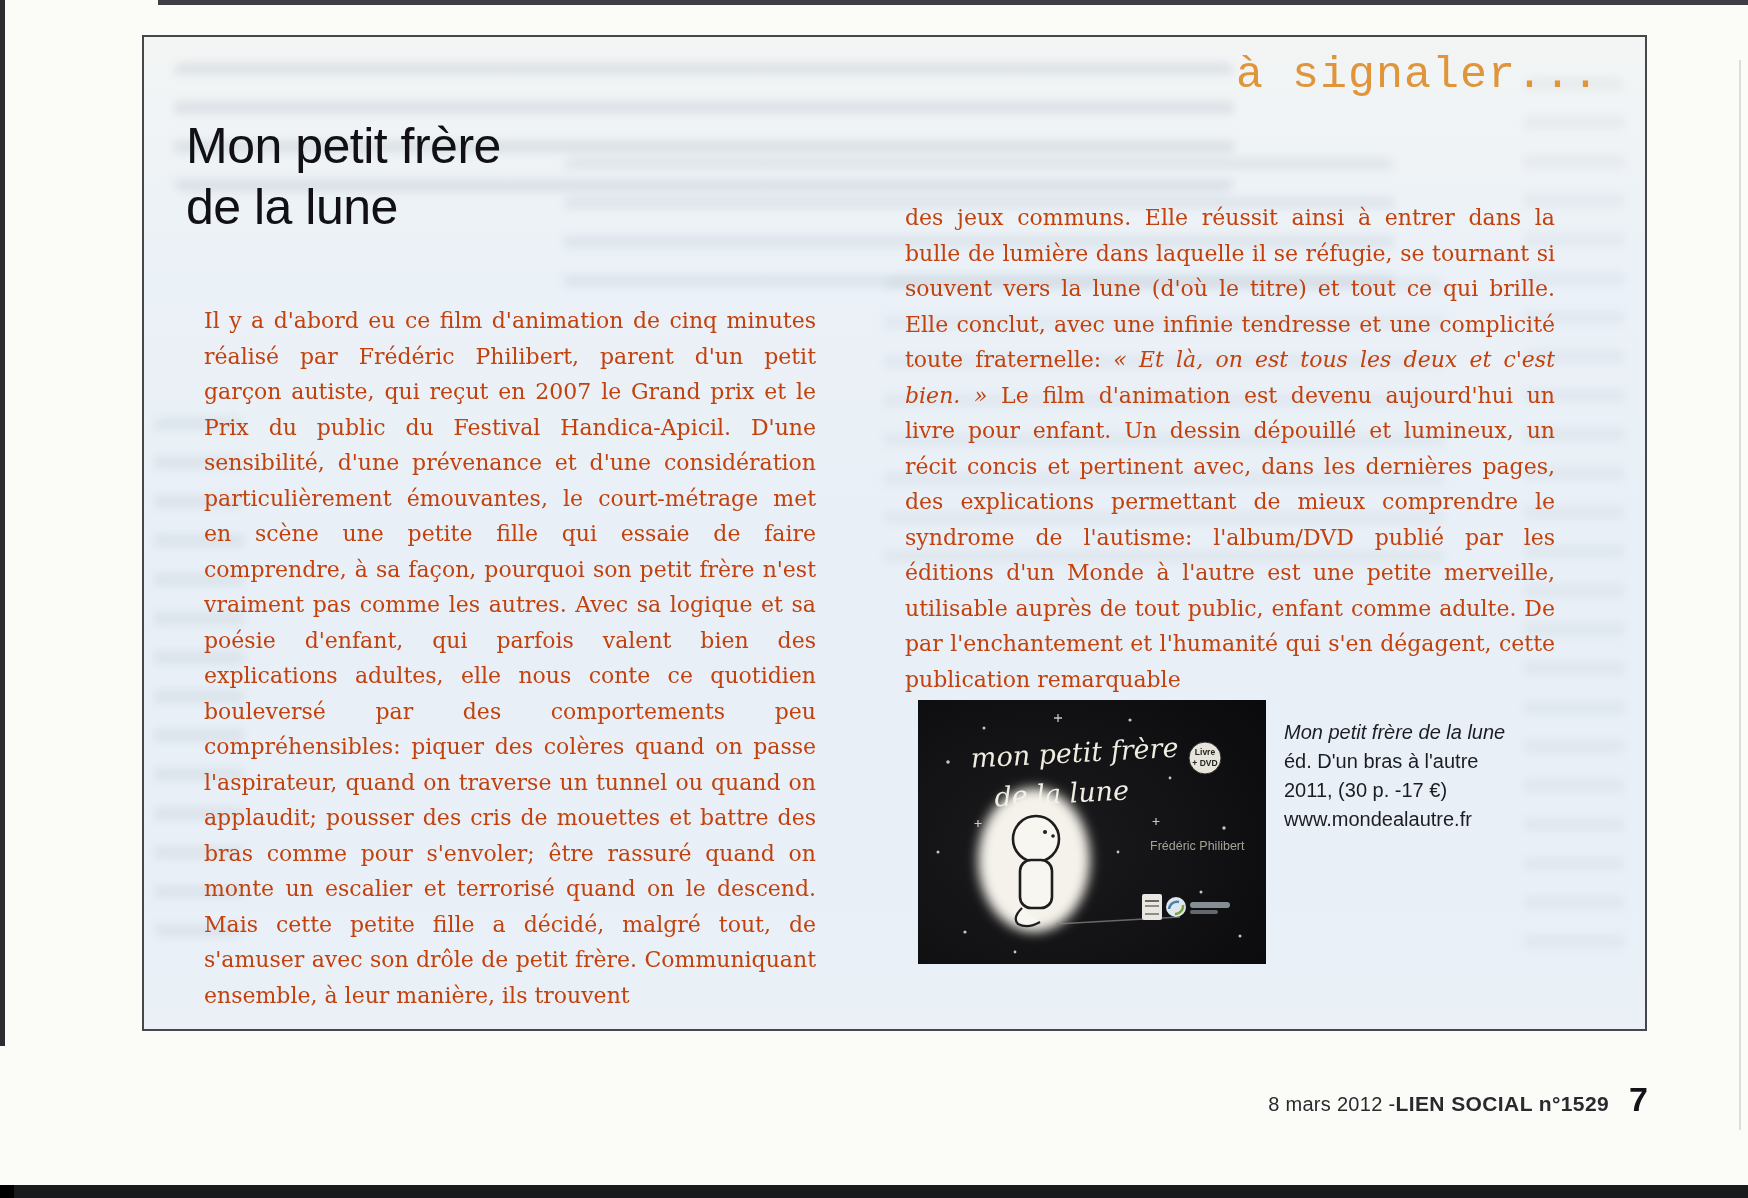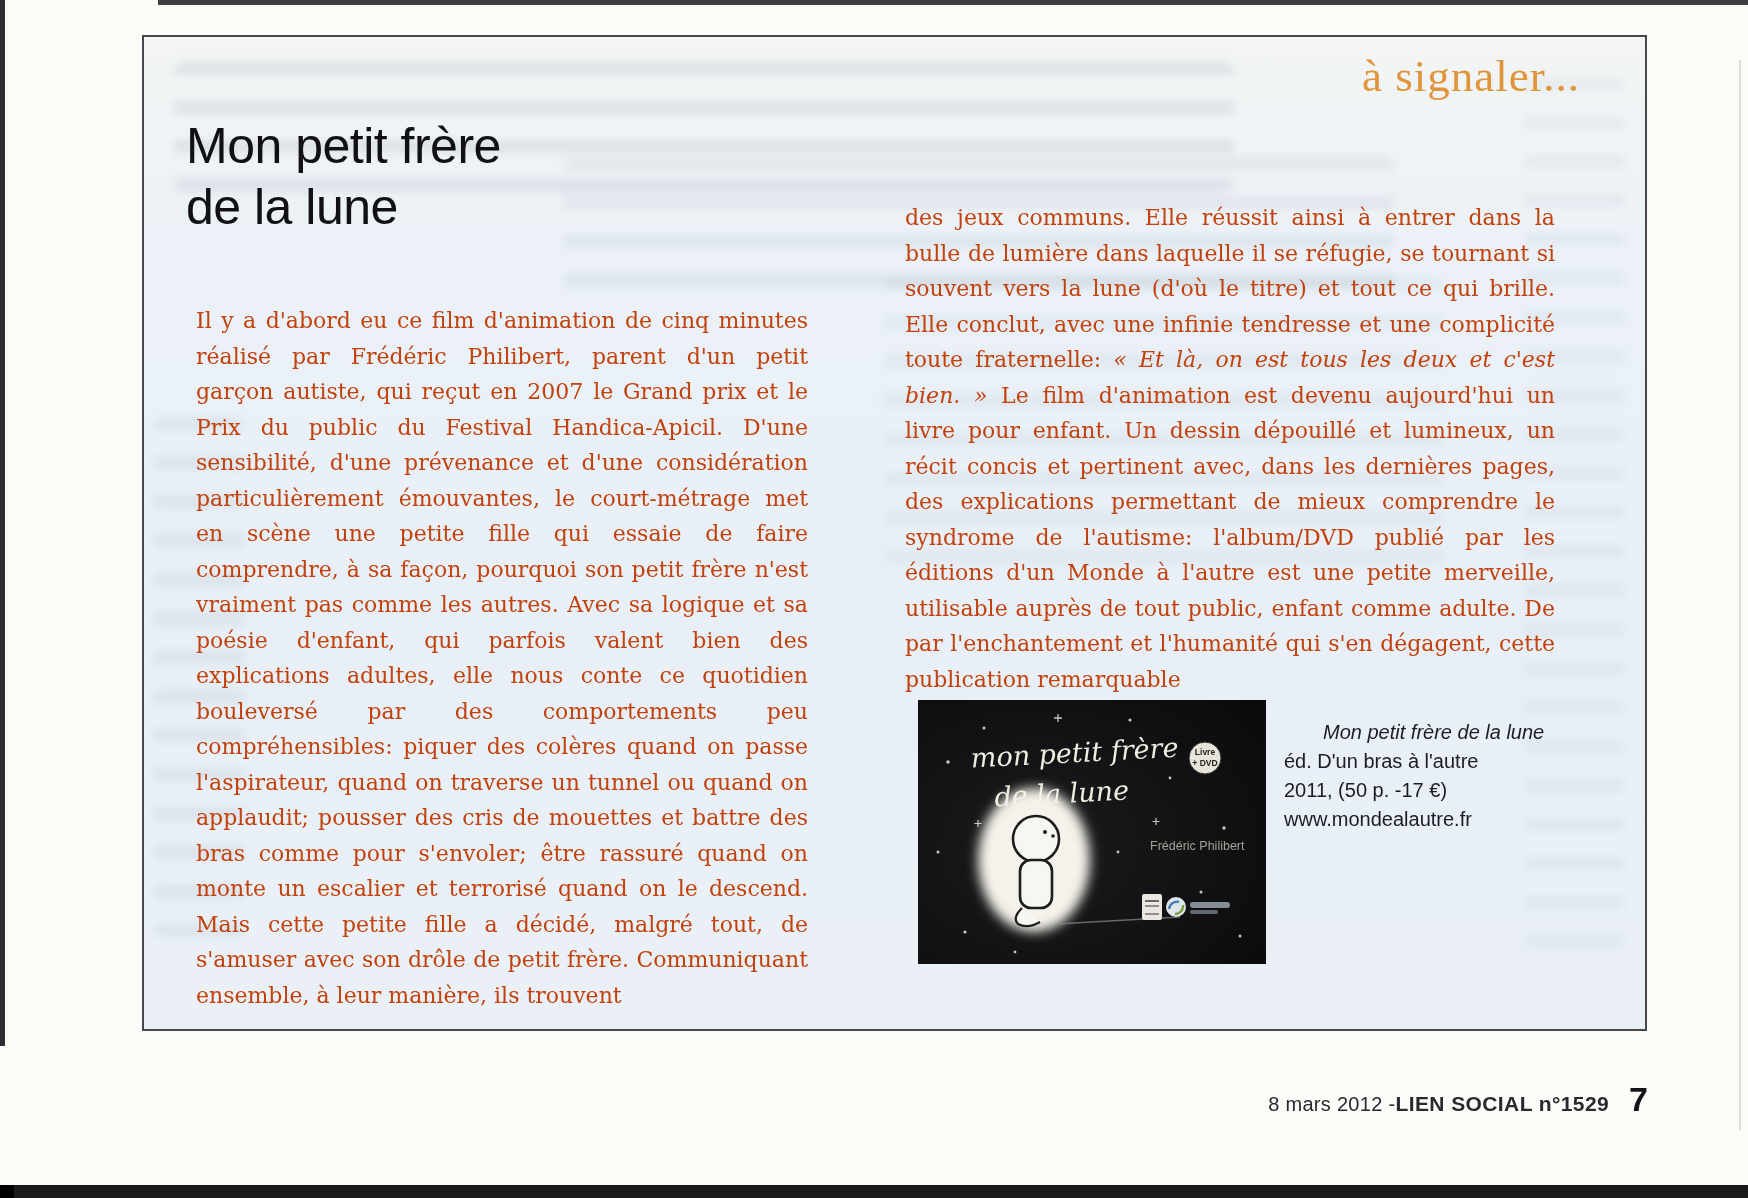--- a/index.html
+++ b/index.html
@@ -10,42 +10,42 @@
   .top-rule{position:absolute;left:158px;top:0;right:0;height:5px;background:#23232a;opacity:.88;}
   .left-rule{position:absolute;left:0;top:0;width:5px;height:1046px;background:#2c2c31;}
   .bottom-rule{position:absolute;left:14px;bottom:0;right:0;height:13px;background:#191a1c;}
   .bottom-rule-sq{position:absolute;left:0;bottom:0;width:14px;height:13px;background:#000;}
   .right-edge{position:absolute;left:1739px;top:60px;width:2px;height:1070px;background:#dddcd6;}
 
   
   .box{position:absolute;left:142px;top:35px;width:1501px;height:992px;border:2px solid #46464b;
        background:linear-gradient(180deg,#f3f5f4 0%,#ebf1f7 22%,#e8eff6 60%,#eaf0f6 100%);}
 
-  .signal{position:absolute;top:50px;right:168px;font-size:45px;letter-spacing:1px;color:#e0953a;
-          font-family:Liberation Serif, serif;}
+  .signal{position:absolute;top:50px;right:148px;font-size:45px;letter-spacing:1px;color:#e0953a;
+          font-family:Liberation Mono, monospace;}
 
   .title{position:absolute;left:186px;top:116px;color:#101016;font-size:50px;line-height:61px;
          letter-spacing:-.5px;font-family:"Liberation Sans",sans-serif;}
   .title span{display:block;}
 
   .body-text{font-family:"DejaVu Serif",serif;color:#c2410c;text-align:justify;}
-  .col1{position:absolute;left:196px;top:303px;width:612px;height:712px;overflow:hidden;
+  .col1{position:absolute;left:204px;top:303px;width:612px;height:712px;overflow:hidden;
         font-size:22px;line-height:35.5px;}
   .col2{position:absolute;left:905px;top:200px;width:650px;height:505px;overflow:hidden;
         font-size:22px;line-height:35.5px;}
   .italic{font-style:italic;}
 
   .bottom-row{position:absolute;left:918px;top:700px;width:648px;display:flex;}
   .cover-wrap{flex:0 0 348px;}
   .beside-cover{flex:1;margin-left:18px;min-width:0;}
   .wrap-text{font-size:21.5px;line-height:33.5px;}
 
   .caption{margin-top:18px;font-family:"Liberation Sans",sans-serif;color:#1c1d22;
            font-size:20px;line-height:29px;}
-  .cap-title{font-style:italic;margin-left:39px;}
+  .cap-title{font-style:italic;}
 
   .footer{position:absolute;right:100px;top:1080px;display:flex;align-items:baseline;color:#2a2a2e;
           font-family:Liberation Sans, sans-serif;}
   .footer .f-date{font-size:20px;letter-spacing:.3px;}
   .footer .f-journal{font-size:21px;font-weight:bold;letter-spacing:.4px;}
   .footer .f-page{font-size:34px;font-weight:bold;color:#141418;margin-left:20px;}
 
   
   .bleed{position:absolute;filter:blur(4px);border-radius:10px;pointer-events:none;
          background:repeating-linear-gradient(180deg,#6d8094 0px,#6d8094 13px,transparent 13px,transparent 39px);}
@@ -147,21 +147,21 @@
           <rect x="272" y="202" width="40" height="6" rx="3" fill="#9aa4ad" opacity=".85"></rect>
           <rect x="272" y="210" width="28" height="4" rx="2" fill="#9aa4ad" opacity=".6"></rect>
         </g>
       </svg>
     </div>
 
     <div class="beside-cover">
       <div class="caption">
         <div class="cap-title">Mon petit frère de la lune</div>
         <div>éd. D'un bras à l'autre</div>
-        <div>2011, (50 p. -17 €)</div>
+        <div>2011, (30 p. -17 €)</div>
         <div>www.mondealautre.fr</div>
       </div>
     </div>
   </div>
 
   <div class="footer">
     <span class="f-date">8 mars 2012 - </span>
     <span class="f-journal">LIEN SOCIAL n°1529</span>
     <span class="f-page">7</span>
   </div>

